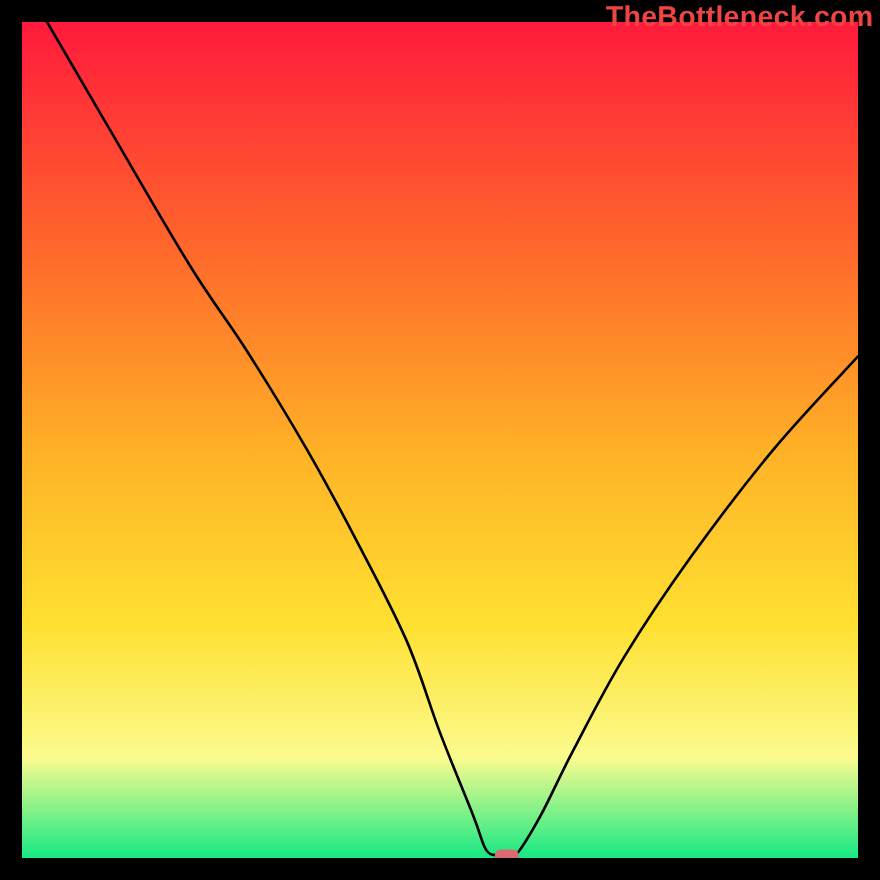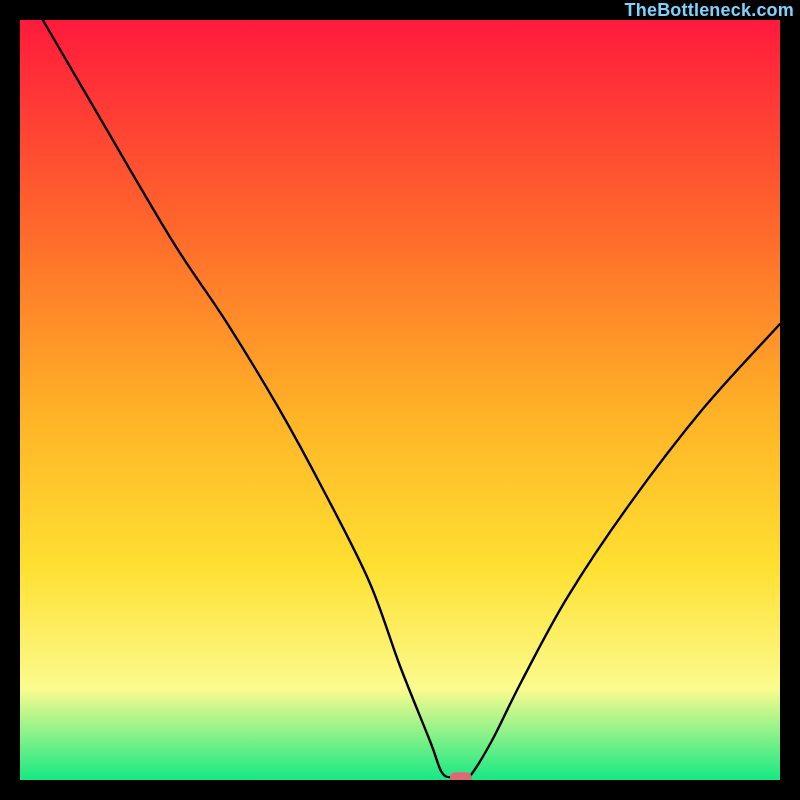--- a/index.html
+++ b/index.html
@@ -21,22 +21,22 @@
     position: absolute;
     left: 20px;
     top: 20px;
     width: 760px;
     height: 760px;
   }
   .watermark {
     position: absolute;
     top: 0px;
     right: 6px;
-    color: #7dd3fc;
-    font-size: 18px;
+    color: #ef4444;
+    font-size: 26px;
     font-weight: 600;
     letter-spacing: 0.2px;
     user-select: none;
   }
 </style>
 </head>
 <body>
 
 <div class="frame">
   <svg class="plot" viewBox="0 0 760 760" preserveAspectRatio="none">

